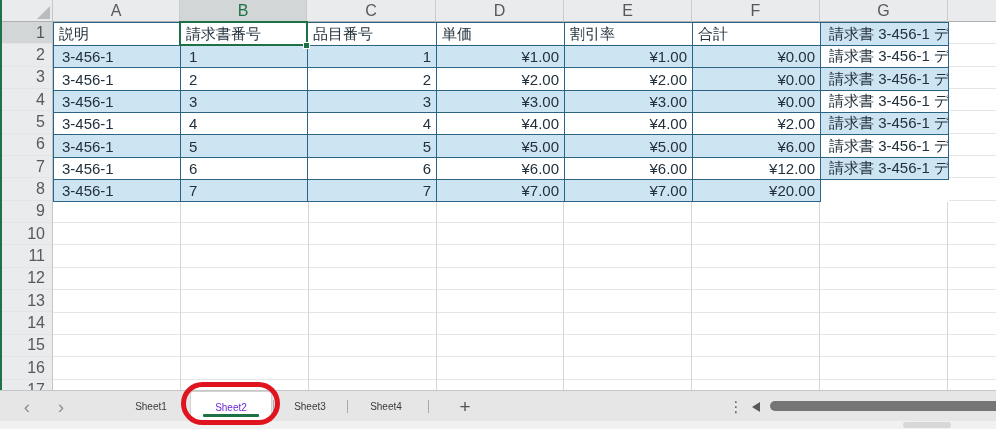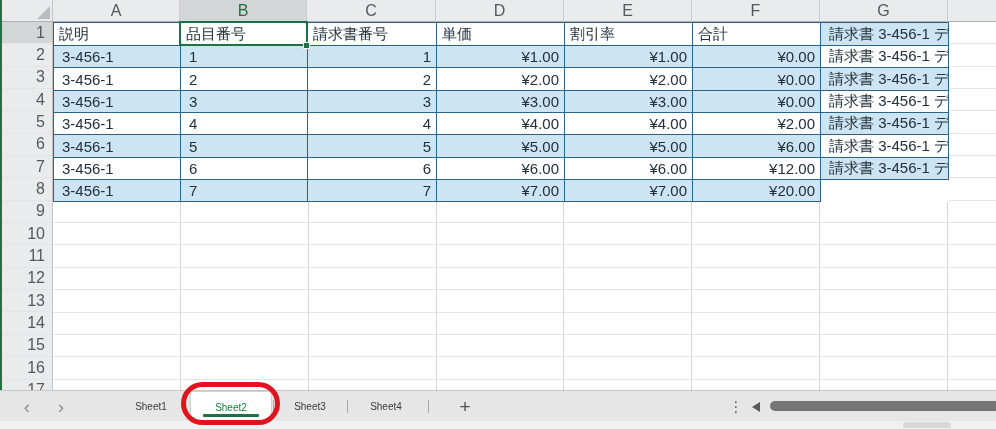--- a/index.html
+++ b/index.html
@@ -57,21 +57,21 @@
     background:#1e7145;border:1px solid #fff;z-index:11;}
 
   
   .tabbar{position:absolute;left:0;top:390px;width:996px;height:31px;
     background:#e6e6e6;border-top:1px solid #c6c6c6;z-index:20;}
   .navarrow{position:absolute;top:0;height:31px;width:26px;display:flex;align-items:center;
     justify-content:center;font-size:19px;color:#8e8e8e;}
   .tab{position:absolute;top:0;height:31px;display:flex;align-items:center;justify-content:center;
     font-size:10px;color:#3a3a3a;}
   .tab.active-bg{background:#ffffff;border:1px solid #d2d2d2;border-bottom:none;
-    border-radius:3px 3px 0 0;color:#15803d;}
+    border-radius:3px 3px 0 0;color:#6d28d9;}
   .tab-underline{position:absolute;left:50%;transform:translateX(-50%);bottom:5px;
     width:56px;height:3px;background:#1e7145;border-radius:1px;}
   .tabsep{position:absolute;top:9px;width:1px;height:13px;background:#a8a8a8;}
   .addsheet{position:absolute;top:0;height:31px;width:26px;display:flex;align-items:center;
     justify-content:center;font-size:19px;color:#555;}
   .moredots{position:absolute;left:729px;top:0;height:31px;width:14px;display:flex;
     align-items:center;justify-content:center;font-size:15px;color:#666;letter-spacing:0;}
   .scroll-left{position:absolute;left:752px;top:11px;width:0;height:0;
     border-top:5px solid transparent;border-bottom:5px solid transparent;border-right:8px solid #595959;}
   .scroll-thumb{position:absolute;left:770px;top:10px;width:226px;height:10px;
@@ -125,22 +125,22 @@
     <div class="rowhead">14</div>
     <div class="rowhead">15</div>
     <div class="rowhead">16</div>
     <div class="rowhead">17</div>
   </div>
 
   <div class="grid-bg"></div>
 
   <div class="xltable">
     <div class="td th">説明</div>
+    <div class="td th">請求書番号</div>
     <div class="td th">品目番号</div>
-    <div class="td th">請求書番号</div>
     <div class="td th">単価</div>
     <div class="td th">割引率</div>
     <div class="td th">合計</div>
 
     <div class="td left blue">請求書 3-456-1 デ</div>
     <div class="td left blue">3-456-1</div>
     <div class="td left blue">1</div>
     <div class="td right blue">1</div>
     <div class="td right blue">¥1.00</div>
     <div class="td right blue">¥1.00</div>

